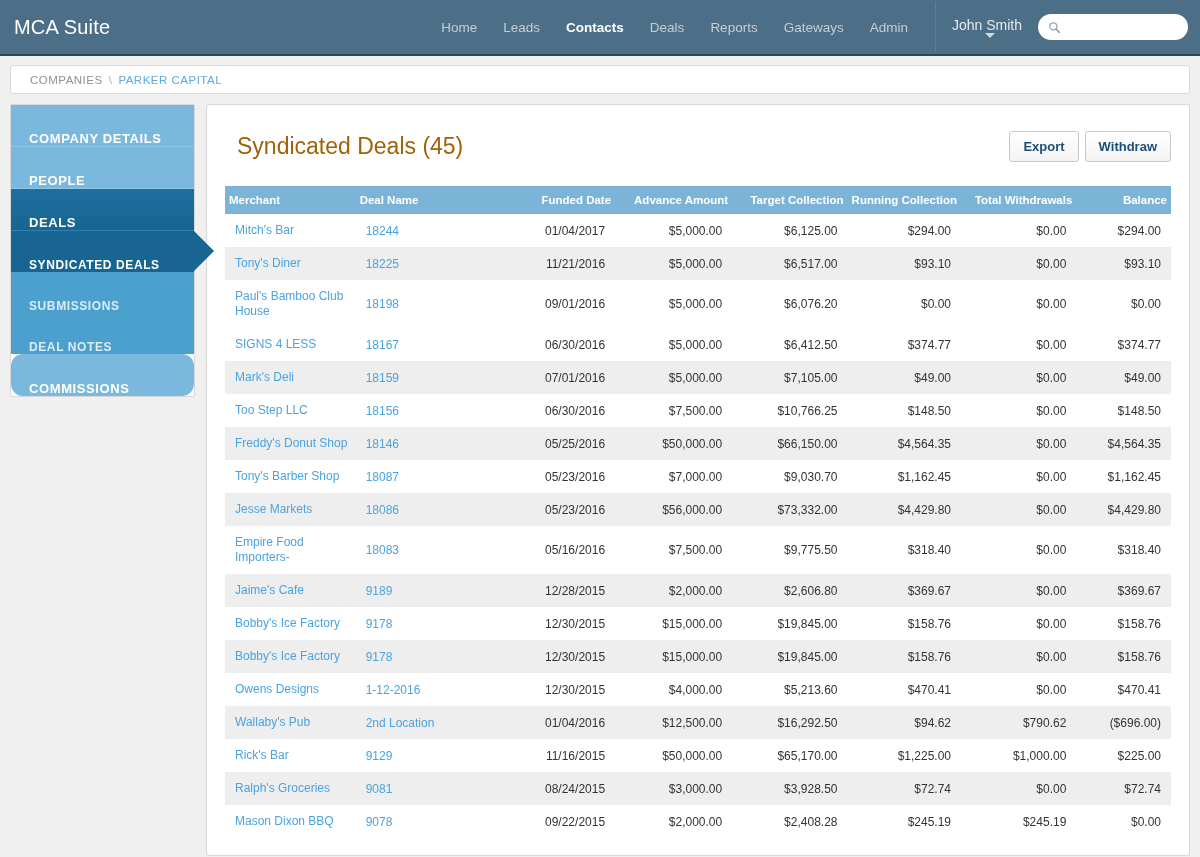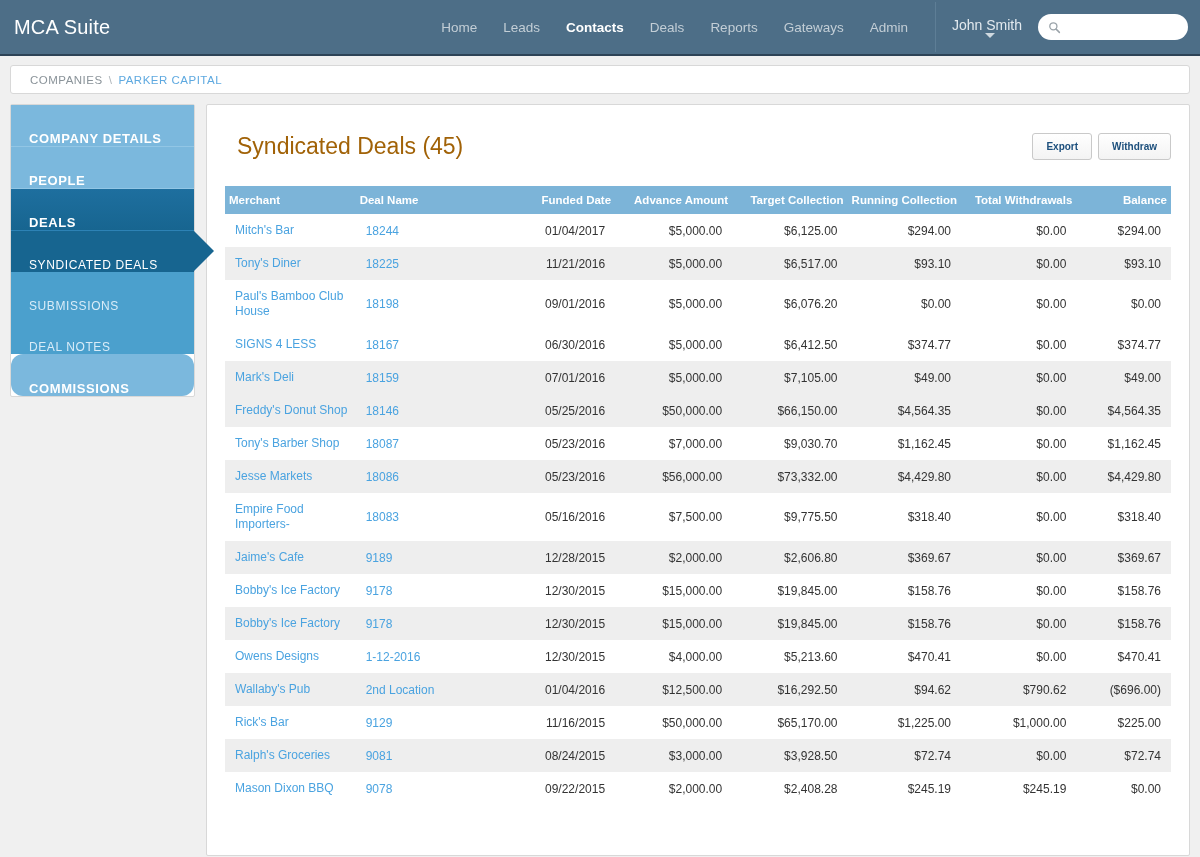--- a/index.html
+++ b/index.html
@@ -126,21 +126,21 @@
     border-bottom: 1px solid #92c6e5;
     cursor: pointer;
   }
   .side-item.lvl0.deals {
     background: linear-gradient(180deg,#1e6f9f 0%, #176590 100%);
     border-bottom: 1px solid #2d82b5;
   }
   .side-item.sub {
     height: 41px;
     font-size: 12px;
-    font-weight: normal;
+    font-weight: bold;
     letter-spacing: .6px;
     color: #d9ecf8;
     background: #4ba0cd;
     border-bottom: none;
   }
   .side-item.sub.active {
     background: #176590;
     color: #ffffff;
   }
   
@@ -173,21 +173,21 @@
   }
   .panel-title {
     font-size: 23px;
     color: #a16207;
     font-weight: normal;
     margin: 12px;
   }
   .panel-actions { margin-left: auto; display: flex; gap: 6px; }
   .btn {
     font-family: "Liberation Sans", sans-serif;
-    font-size: 10px;
+    font-size: 13px;
     font-weight: bold;
     color: #1c4f7c;
     background: linear-gradient(180deg,#ffffff 0%,#f3f3f3 100%);
     border: 1px solid #c9c9c9;
     border-radius: 3px;
     padding: 7px 13px;
     cursor: pointer;
     white-space: nowrap;
   }
 
@@ -373,20 +373,30 @@
             <tr class="even">
               <td class="l merchant">Mark's Deli</td>
               <td class="l link">18159</td>
               <td>07/01/2016</td>
               <td>$5,000.00</td>
               <td>$7,105.00</td>
               <td>$49.00</td>
               <td>$0.00</td>
               <td>$49.00</td>
             </tr>
+            <tr class="odd">
+              <td class="l merchant">Too Step LLC</td>
+              <td class="l link">18156</td>
+              <td>06/30/2016</td>
+              <td>$7,500.00</td>
+              <td>$10,766.25</td>
+              <td>$148.50</td>
+              <td>$0.00</td>
+              <td>$148.50</td>
+            </tr>
             <tr class="even">
               <td class="l merchant">Freddy's Donut Shop</td>
               <td class="l link">18146</td>
               <td>05/25/2016</td>
               <td>$50,000.00</td>
               <td>$66,150.00</td>
               <td>$4,564.35</td>
               <td>$0.00</td>
               <td>$4,564.35</td>
             </tr>

